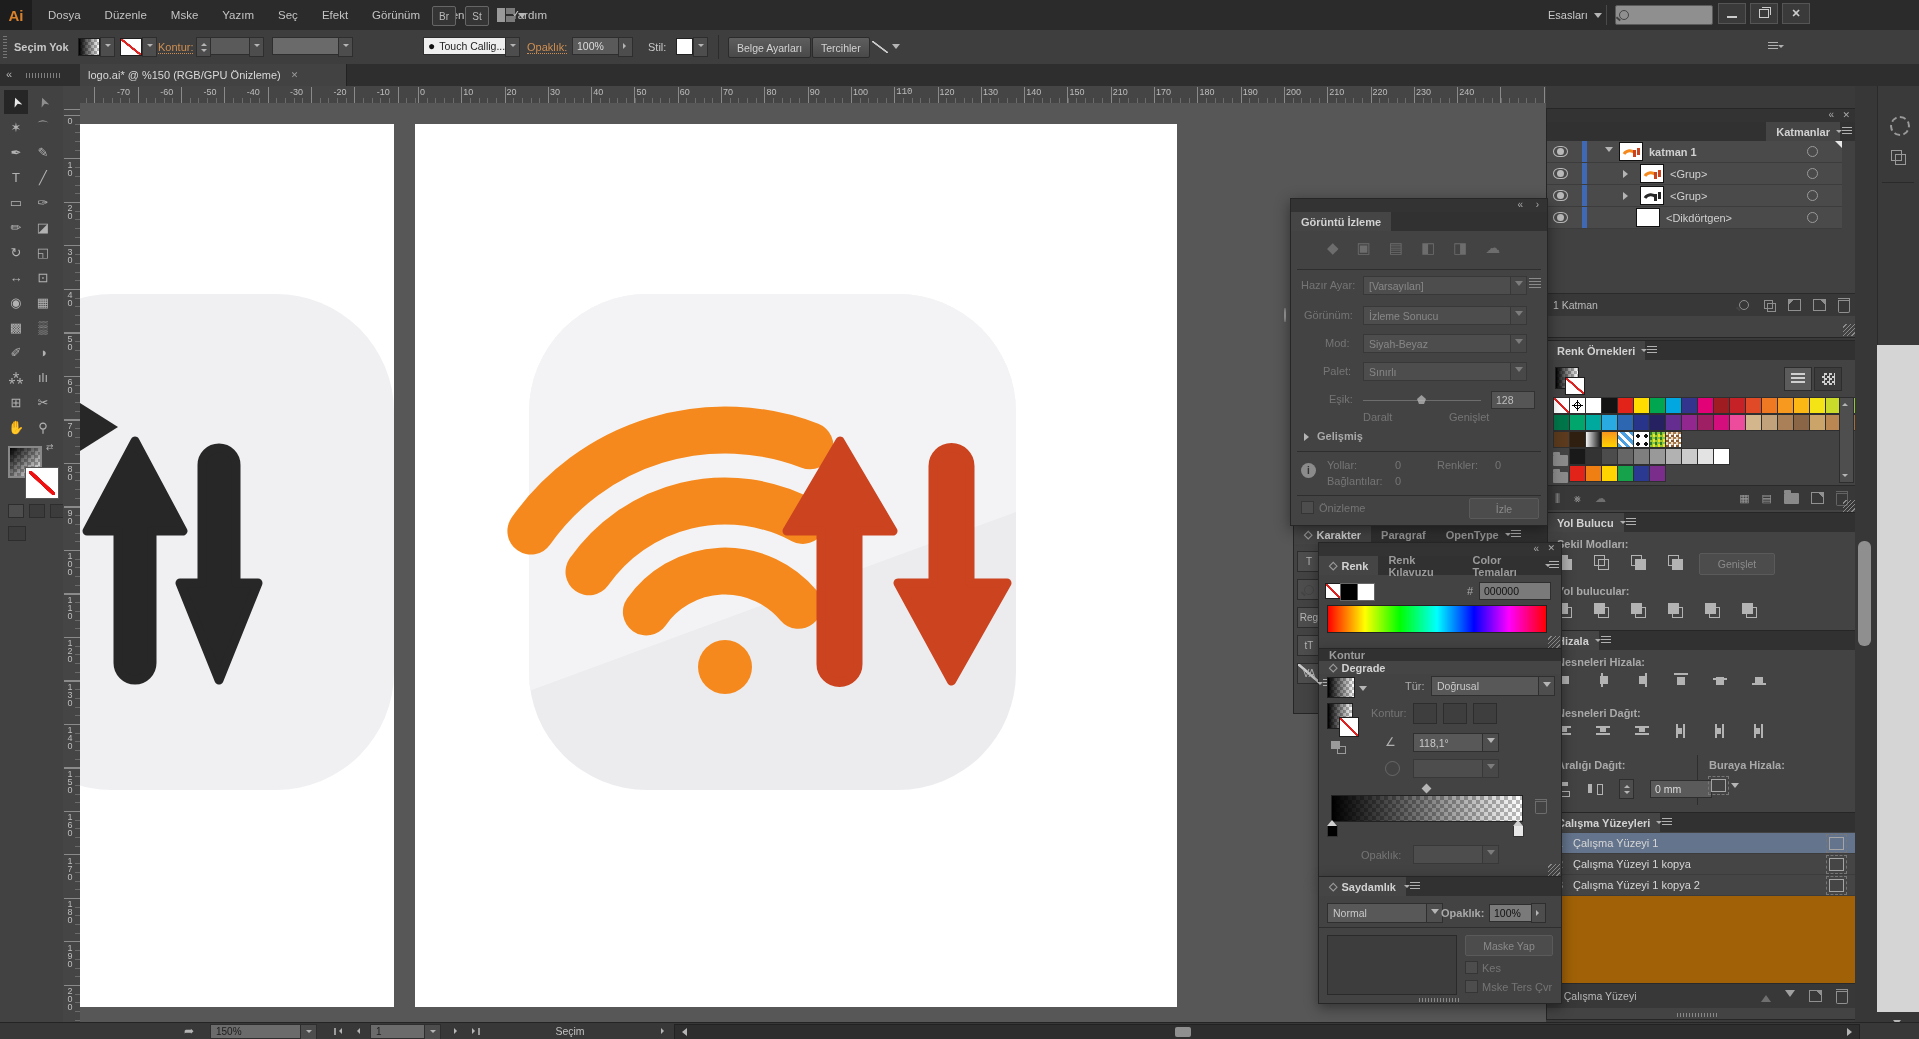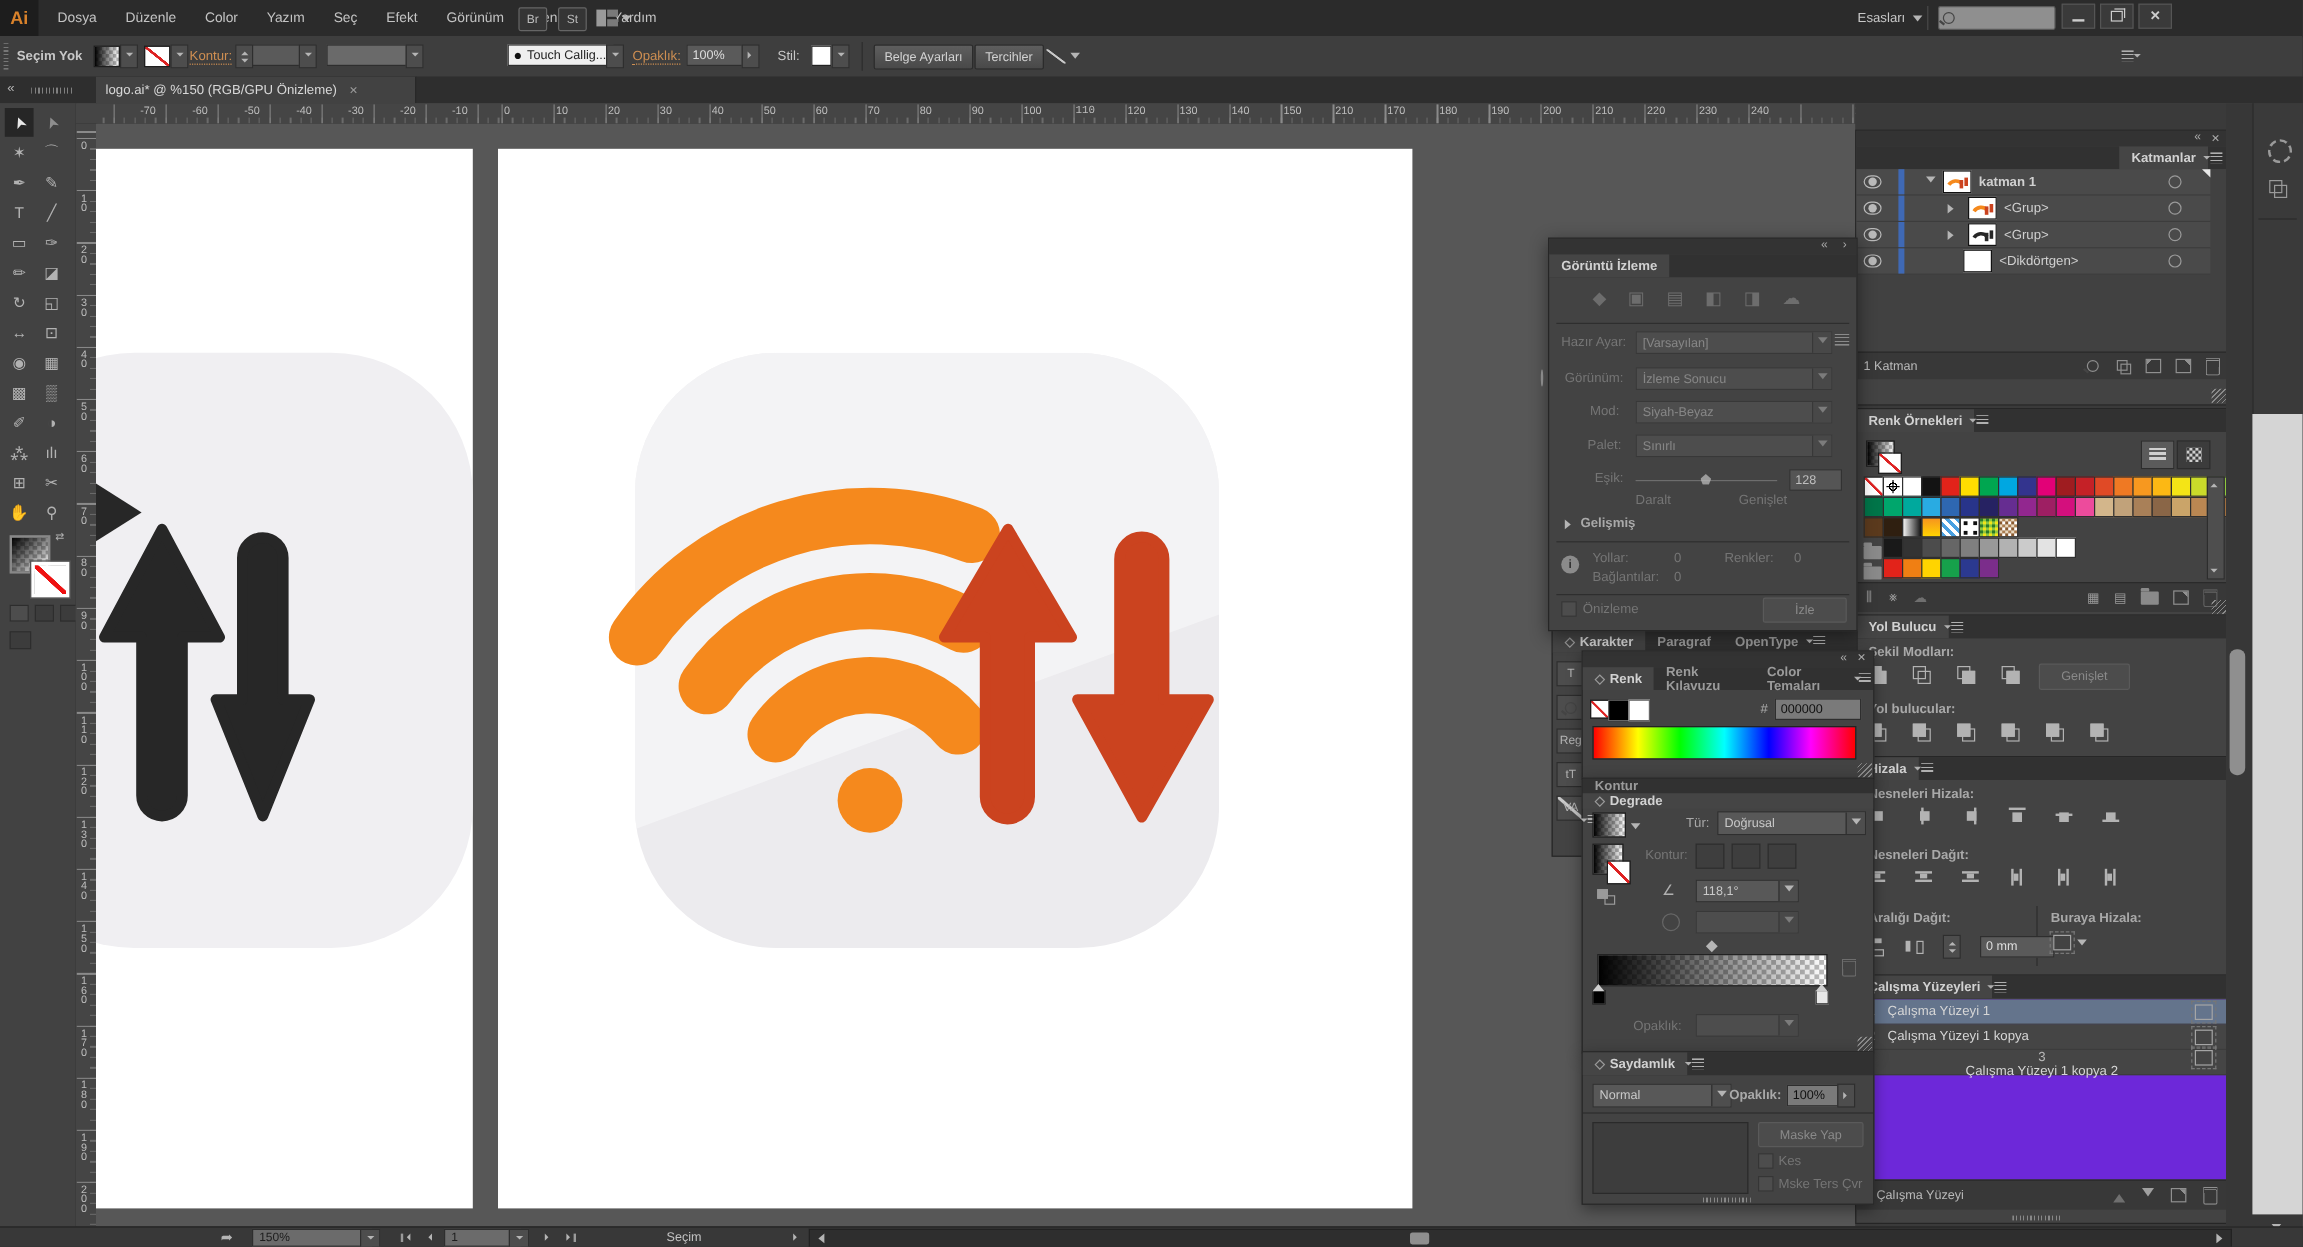--- a/index.html
+++ b/index.html
@@ -135,21 +135,21 @@
           display:flex;align-items:center;justify-content:center;}
   .slash{background-image:linear-gradient(to top right,transparent 44%,#c9c9c9 47%,#c9c9c9 53%,transparent 56%);}
 </style>
 </head>
 <body>
 
 <div id="root">
 
   <div id="titlebar" class="p">
     <div class="appbadge p">Ai</div>
-    <div id="menus" class="p"><span class="menu-item">Dosya</span><span class="menu-item">Düzenle</span><span class="menu-item">Color</span><span class="menu-item">Yazım</span><span class="menu-item">Seç</span><span class="menu-item">Efekt</span><span class="menu-item">Görünüm</span><span class="menu-item">Pencere</span><span class="menu-item">Yardım</span></div>
+    <div id="menus" class="p"><span class="menu-item">Dosya</span><span class="menu-item">Düzenle</span><span class="menu-item">Mske</span><span class="menu-item">Yazım</span><span class="menu-item">Seç</span><span class="menu-item">Efekt</span><span class="menu-item">Görünüm</span><span class="menu-item">Pencere</span><span class="menu-item">Yardım</span></div>
     <div class="p row" style="left:432px;top:6px;gap:9px;">
         <span class="mini-btn">Br</span>
         <span class="mini-btn">St</span>
       </div>
     <div class="p row" style="left:497px;top:8px;">
       <span class="gridico"></span>
       <span class="tri-d" style="margin-left:3px;"></span>
     </div>
     <div class="p row" style="left:1548px;top:0;height:30px;">
       <span>Esasları</span>
@@ -788,32 +788,32 @@
         <span class="abico"></span>
         <span class="tri-d"></span>
       </div>
     </div>
 
     <div class="panel" style="left:0;top:726px;width:309px;height:206px;">
       <div class="ptabs" style="top:0;">
         <span class="ptab on">Çalışma Yüzeyleri</span>
         <span class="p pmenu" style="right:4px;top:5px;"></span>
       </div>
-      <div class="p" style="left:0;top:20px;right:0;height:150px;background:#6d28d9;">
+      <div class="p" style="left:0;top:20px;right:0;height:150px;background:#a16207;">
           <div class="lrow" style="top:0px;right:0;height:20px;background:#64748c;">
             <span style="width:26px;text-align:center;color:#b9b9b9;">1</span>
             <span style="color:#d6d6d6;font-size:11px;">Çalışma Yüzeyi 1</span>
             <span class="abico" style="position:absolute;right:12px;"></span>
           </div>
           <div class="lrow" style="top:21px;right:0;height:20px;background:#454545;">
             <span style="width:26px;text-align:center;color:#b9b9b9;">2</span>
             <span style="color:#d6d6d6;font-size:11px;">Çalışma Yüzeyi 1 kopya</span>
             <span class="abico" style="position:absolute;right:12px;"></span>
           </div>
-          <div class="lrow" style="top:42px;right:0;height:20px;background:#454545;flex-direction:column;">
+          <div class="lrow" style="top:42px;right:0;height:20px;background:#454545;">
             <span style="width:26px;text-align:center;color:#b9b9b9;">3</span>
             <span style="color:#d6d6d6;font-size:11px;">Çalışma Yüzeyi 1 kopya 2</span>
             <span class="abico" style="position:absolute;right:12px;"></span>
           </div>
         </div>
       <div class="p row" style="left:0;top:170px;right:0;height:24px;background:#383838;border-top:1px solid #2a2a2a;padding:0 8px;">
         <span style="font-size:10.5px;color:#b9b9b9;">3 Çalışma Yüzeyi</span>
         <span style="margin-left:auto;display:flex;gap:14px;align-items:center;">
           <span class="ico-up"></span>
           <span class="ico-dn"></span>

